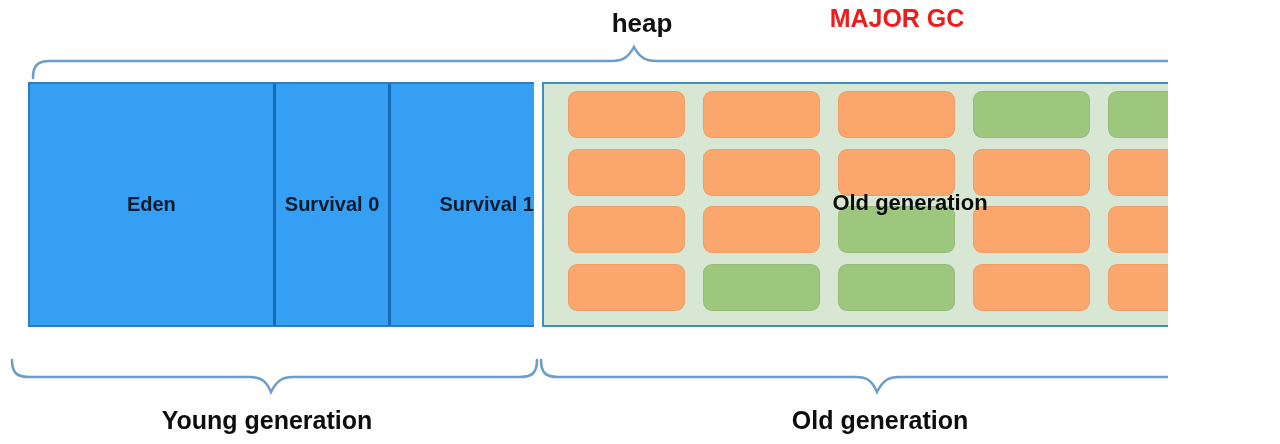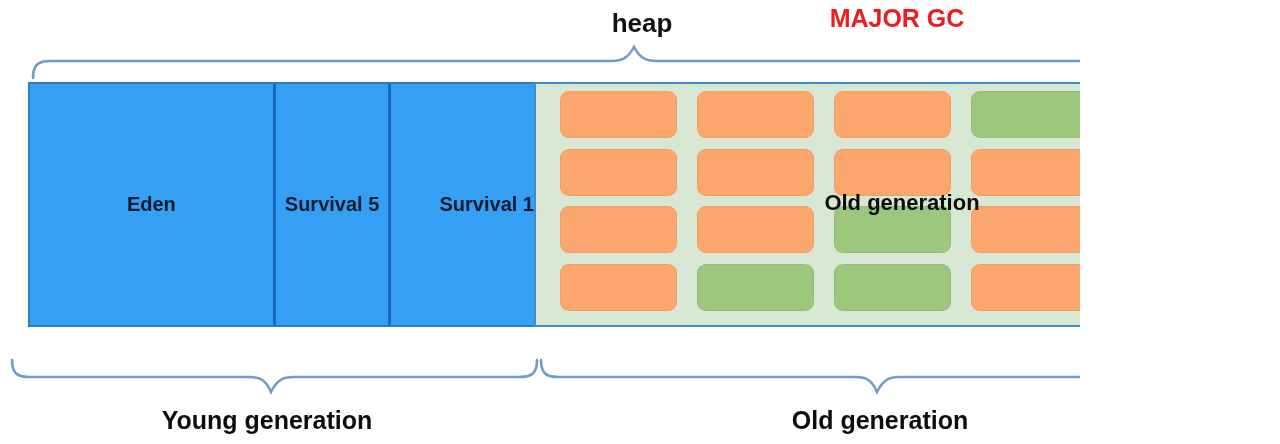--- a/index.html
+++ b/index.html
@@ -10,21 +10,21 @@
     --old-border:#3d8fc6;
     --block-orange:#faa66c;
     --block-green:#9cc77d;
     --major-gc-red:#ee1c1c;
     --brace-blue:#6f9dc9;
     --label-text:#111111;
   }
   html,body{margin:0;padding:0;background:#ffffff;}
   .canvas{
     position:relative;
-    width:1080px;height:444px;
+    width:1168px;height:444px;
     background:#ffffff;
     font-family:"Liberation Sans", sans-serif;
     overflow:hidden;
   }
   .top-label{
     position:absolute;
     transform:translateX(-50%);
     font-weight:bold;
     white-space:nowrap;
   }
@@ -36,20 +36,21 @@
   }
   .brace-path{
     fill:none;
     stroke:var(--brace-blue);
     stroke-width:2.6;
     stroke-linecap:round;
   }
   .heap-box{
     position:absolute;left:28px;top:82px;width:1222px;height:245px;
     display:flex;
+    gap:8px;
   }
   .young-region{
     width:506px;height:245px;
     box-sizing:border-box;
     background:var(--young-fill);
     border:2px solid var(--young-border);
     border-right:none;
     display:flex;
   }
   .young-cell{
@@ -114,21 +115,21 @@
     <path class="brace-path" d="M 12 360 C 12 372 16 377 29 377 L 250 377 C 260 377 266 380 271 392
              C 277 380 283 377 293 377 L 520 377 C 533 377 537 372 537 360"></path>
     <path class="brace-path" d="M 541 360 C 541 372 545 377 558 377 L 856 377 C 866 377 872 380 877 392
              C 883 380 889 377 899 377 L 1231 377 C 1244 377 1248 372 1248 360"></path>
   </svg>
 
   <div class="heap-box">
 
     <div class="young-region">
       <div class="young-cell cell-eden">Eden</div>
-      <div class="young-cell cell-s0">Survival 5</div>
+      <div class="young-cell cell-s0">Survival 0</div>
       <div class="young-cell cell-s1">Survival 1</div>
     </div>
 
     <div class="old-region">
       <div class="old-grid">
           <div class="block" style="background: rgb(250, 166, 108);"></div>
           <div class="block" style="background: rgb(250, 166, 108);"></div>
           <div class="block" style="background: rgb(250, 166, 108);"></div>
           <div class="block" style="background: rgb(156, 199, 125);"></div>
           <div class="block" style="background: rgb(156, 199, 125);"></div>

